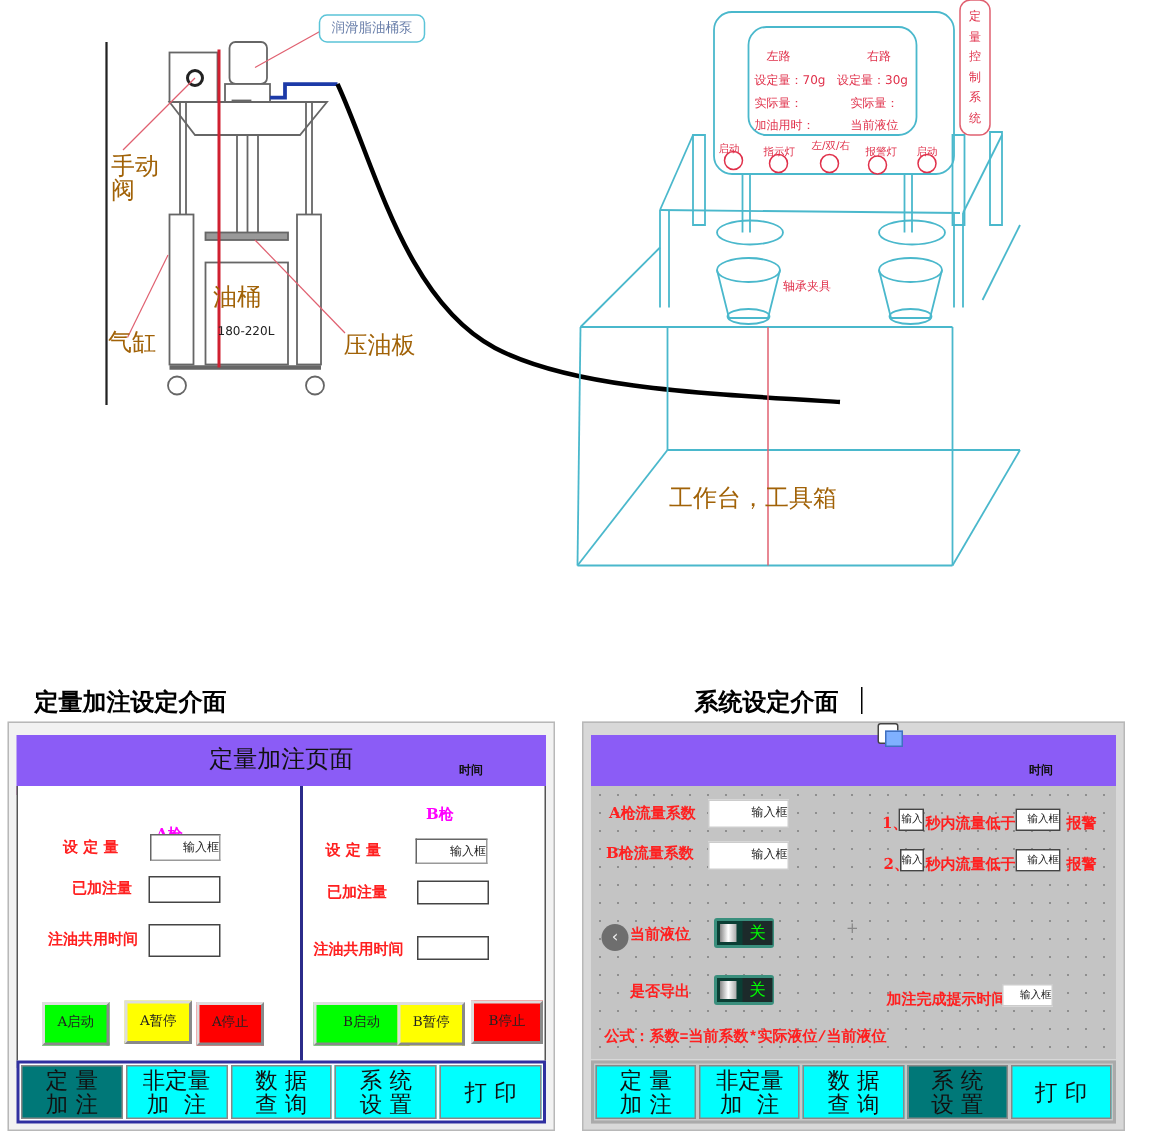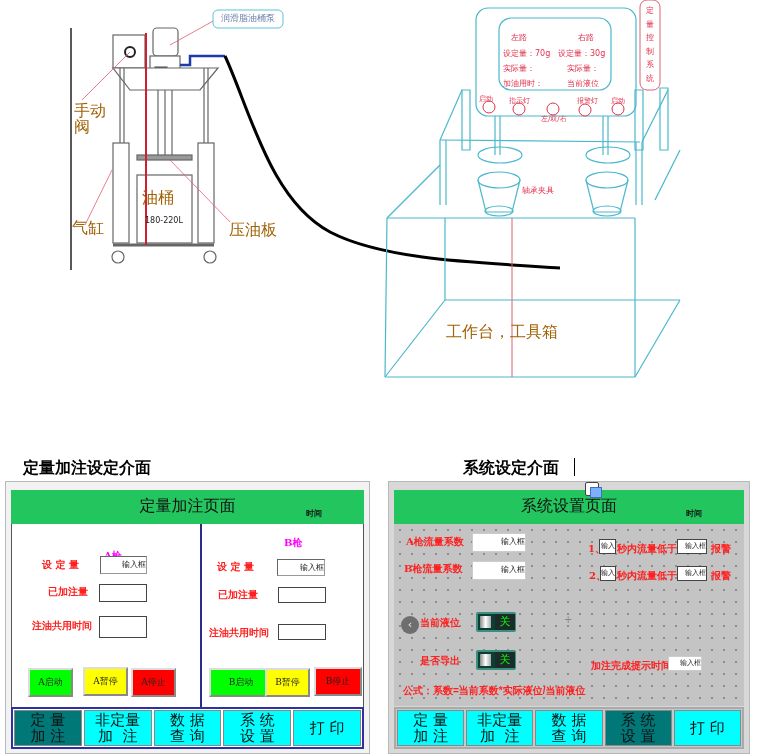--- a/index.html
+++ b/index.html
@@ -7,21 +7,21 @@
   .abs { position: absolute; }
   svg.sketch { position: absolute; left: 0; top: 0; }
   .red-label { position: absolute; color: #a16207; font-size: 16px; white-space: nowrap; }
   .small-red { position: absolute; color: #e0304a; font-size: 8px; white-space: nowrap; }
   .caption { position: absolute; font-family: "DejaVu Serif", serif; font-weight: bold; font-size: 16px; color: #000; }
 
   
   .panel { position: absolute; top: 481px; height: 273px; border: 1px solid #b8b8b8; }
   .panel.left { left: 5px; width: 365px; background: #f2f2f2; }
   .panel.right { left: 388px; width: 362px; background: #d8d8d8; }
-  .hdr { position: absolute; left: 5px; right: 5px; top: 8px; height: 40px; background: #22c55e; border-bottom: 6px solid #be185d; }
+  .hdr { position: absolute; left: 5px; right: 5px; top: 8px; height: 40px; background: #8b5cf6; border-bottom: 6px solid #be185d; }
   .hdr-title { position: absolute; left: 0; right: 0; top: 6px; text-align: center; font-family: "DejaVu Serif", serif; font-size: 16px; color: #111; }
   .hdr-time { position: absolute; right: 42px; top: 18px; font-size: 8px; color: #111; font-weight: bold; }
   .body-left { position: absolute; left: 5px; right: 5px; top: 42px; height: 188px; background: #fff; border-left: 1px solid #555; border-right: 1px solid #555; }
   .divider-v { position: absolute; left: 188px; top: 0; bottom: 0; width: 2px; background: #2b2b8a; }
   .gun-title { position: absolute; color: #ff00ff; font-family: "DejaVu Serif", serif; font-size: 10px; font-weight: bold; }
   .f-label { position: absolute; color: #ff2020; font-family: "DejaVu Serif", serif; font-size: 10px; font-weight: bold; white-space: nowrap; }
   .inbox { position: absolute; background: #fff; border: 1px solid #444; font-size: 8px; color: #222; text-align: right; line-height: 16px; }
   .inbox.shaded { border-color: #999; border-top-color: #666; border-left-color: #666; }
   .btn { position: absolute; width: 45px; height: 29px; border: 2px outset #ddd; font-size: 9px; text-align: center; line-height: 25px; color: #222; font-family: "DejaVu Serif", serif; }
   .btn.g { background: #00ff00; }
@@ -32,21 +32,21 @@
   .nav-btn { flex: 1; background: #00ffff; border: 1px solid #888; margin: 1px; display: flex; align-items: center; justify-content: center; font-family: "DejaVu Serif", serif; font-size: 15px; color: #111; text-align: center; line-height: 16px; white-space: pre; }
   .nav-btn.active { background: #007878; }
   .body-right { position: absolute; left: 5px; right: 5px; top: 42px; height: 182px;
      background-color: #c4c4c4;
      background-image: radial-gradient(#8e8e8e 0.8px, transparent 1px);
      background-size: 12px 12px; }
   .switch { position: absolute; width: 40px; height: 20px; background: #0b3e34; border: 2px solid #3a8f7d; border-radius: 2px; }
   .switch .knob { position: absolute; left: 2px; top: 2px; width: 11px; height: 12px; background: linear-gradient(90deg,#888,#fff,#aaa); }
   .switch .txt { position: absolute; left: 17px; top: 0; width: 20px; height: 16px; background: #1c2a2a; color: #00ff00; font-size: 11px; line-height: 16px; text-align: center; }
   .back-btn { position: absolute; width: 18px; height: 18px; border-radius: 50%; background: #6e6e6e; color: #eee; font-size: 11px; line-height: 17px; text-align: center; }
-  .formula { position: absolute; color: #ff2020; font-family: Liberation Sans, sans-serif; font-size: 10px; font-weight: bold; white-space: nowrap; }
+  .formula { position: absolute; color: #ff2020; font-family: Liberation Mono, monospace; font-size: 10px; font-weight: bold; white-space: nowrap; }
   .cursor-bar { position: absolute; width: 1px; height: 18px; background: #000; }
   .clip-icon { position: absolute; width: 14px; height: 14px; border: 1px solid #444; border-radius: 2px; background: #fff; }
   .clip-icon::after { content: ""; position: absolute; left: 4px; top: 4px; width: 10px; height: 9px; background: #7fb0ff; border: 1px solid #4070c0; }
 </style>
 </head>
 <body>
 
 <svg class="sketch" width="768" height="420">
 
   <line x1="71" y1="28" x2="71" y2="270" stroke="#222" stroke-width="1.5"></line>
@@ -162,21 +162,21 @@
 <div class="small-red" style="left:578px;top:32px;">右路</div>
 <div class="small-red" style="left:503px;top:48px;">设定量：70g</div>
 <div class="small-red" style="left:558px;top:48px;">设定量：30g</div>
 <div class="small-red" style="left:503px;top:63px;">实际量：</div>
 <div class="small-red" style="left:567px;top:63px;">实际量：</div>
 <div class="small-red" style="left:503px;top:78px;">加油用时：</div>
 <div class="small-red" style="left:567px;top:78px;">当前液位</div>
 
 <div class="small-red" style="left:479px;top:94px;font-size:7px;">启动</div>
 <div class="small-red" style="left:509px;top:96px;font-size:7px;">指示灯</div>
-<div class="small-red" style="left:541px;top:114px;font-size:7px;">左/双/右</div>
+<div class="small-red" style="left:541px;top:92px;font-size:7px;">左/双/右</div>
 <div class="small-red" style="left:577px;top:96px;font-size:7px;text-align:right;">报警灯</div>
 <div class="small-red" style="left:611px;top:96px;font-size:7px;">启动</div>
 
 <div class="caption" style="left:23px;top:458px;">定量加注设定介面</div>
 <div class="caption" style="left:463px;top:458px;">系统设定介面</div>
 <div class="cursor-bar" style="left:574px;top:458px;"></div>
 
 <div class="panel left">
   <div class="hdr">
     <div class="hdr-title">定量加注页面</div>
@@ -215,21 +215,20 @@
     <div class="nav-btn">数 据
 查 询</div>
     <div class="nav-btn">系 统
 设 置</div>
     <div class="nav-btn">打 印</div>
   </div>
 </div>
 
 <div class="panel right">
   <div class="hdr">
-    <div class="hdr-title">系统设置页面</div>
     <div class="hdr-time">时间</div>
   </div>
   <div class="clip-icon" style="left:196px;top:0px;"></div>
   <div class="body-right">
     <div class="f-label" style="left:12px;top:11px;">A枪流量系数</div>
     <div class="inbox" style="left:78px;top:9px;width:54px;height:19px;border-color:#ccc;">输入框</div>
     <div class="f-label" style="left:10px;top:38px;">B枪流量系数</div>
     <div class="inbox" style="left:78px;top:37px;width:54px;height:19px;border-color:#ccc;">输入框</div>
 
     <div class="f-label" style="left:194px;top:18px;">1、</div>

